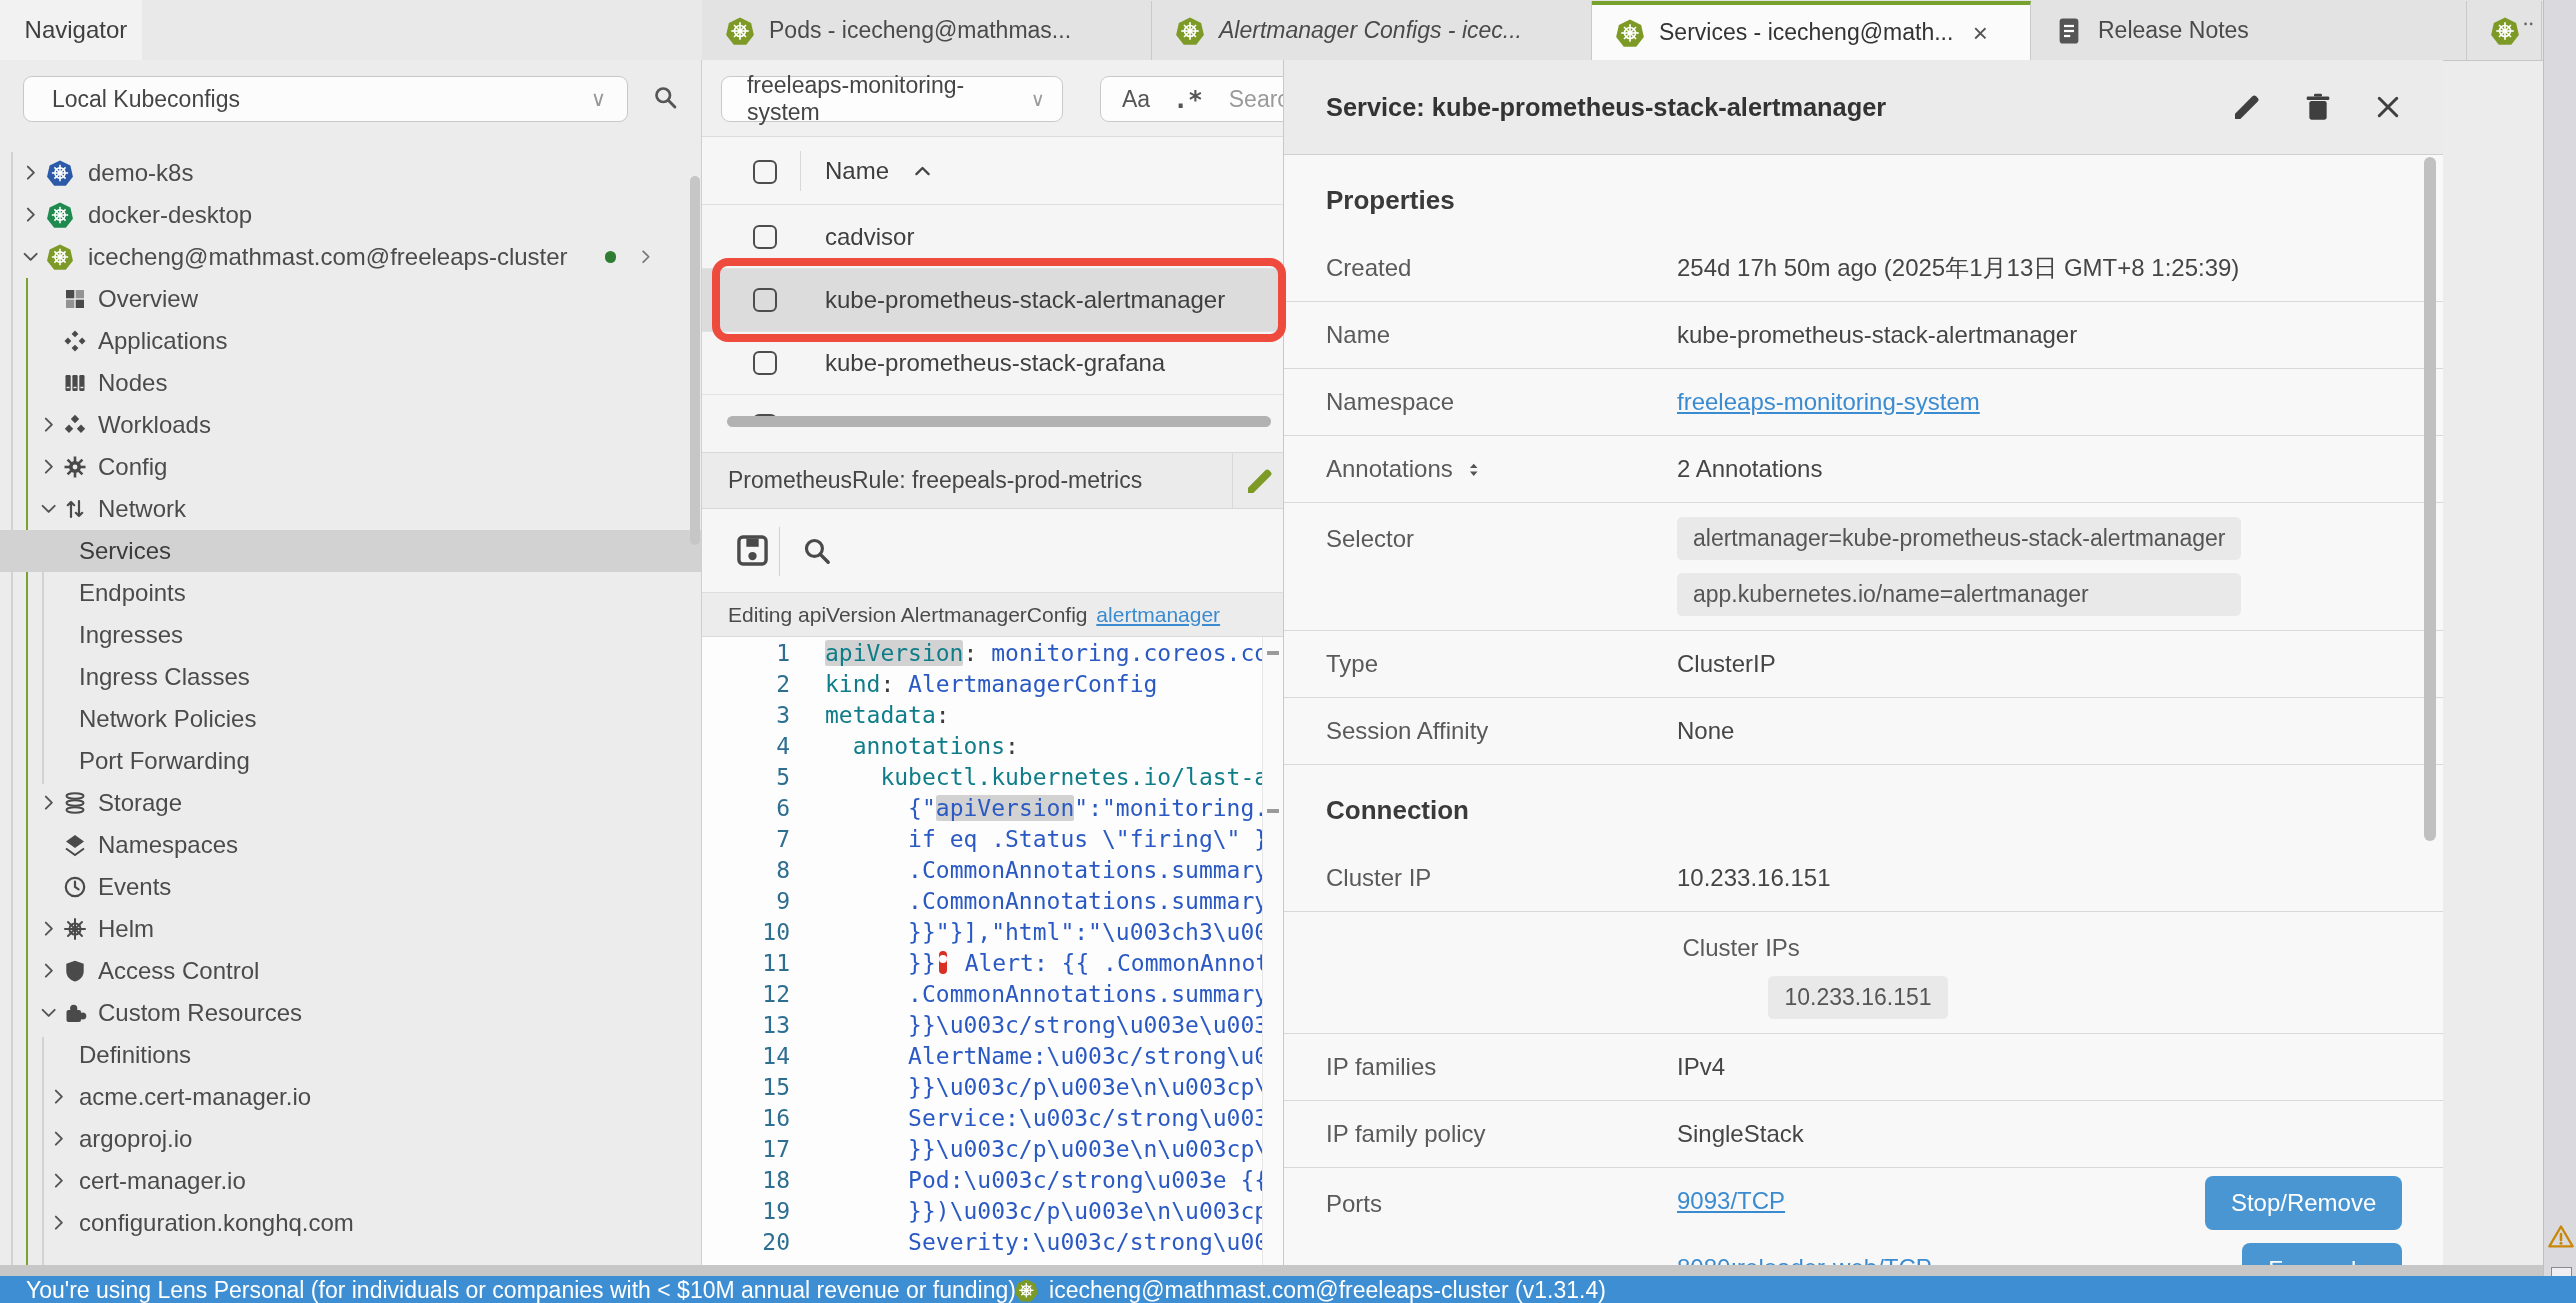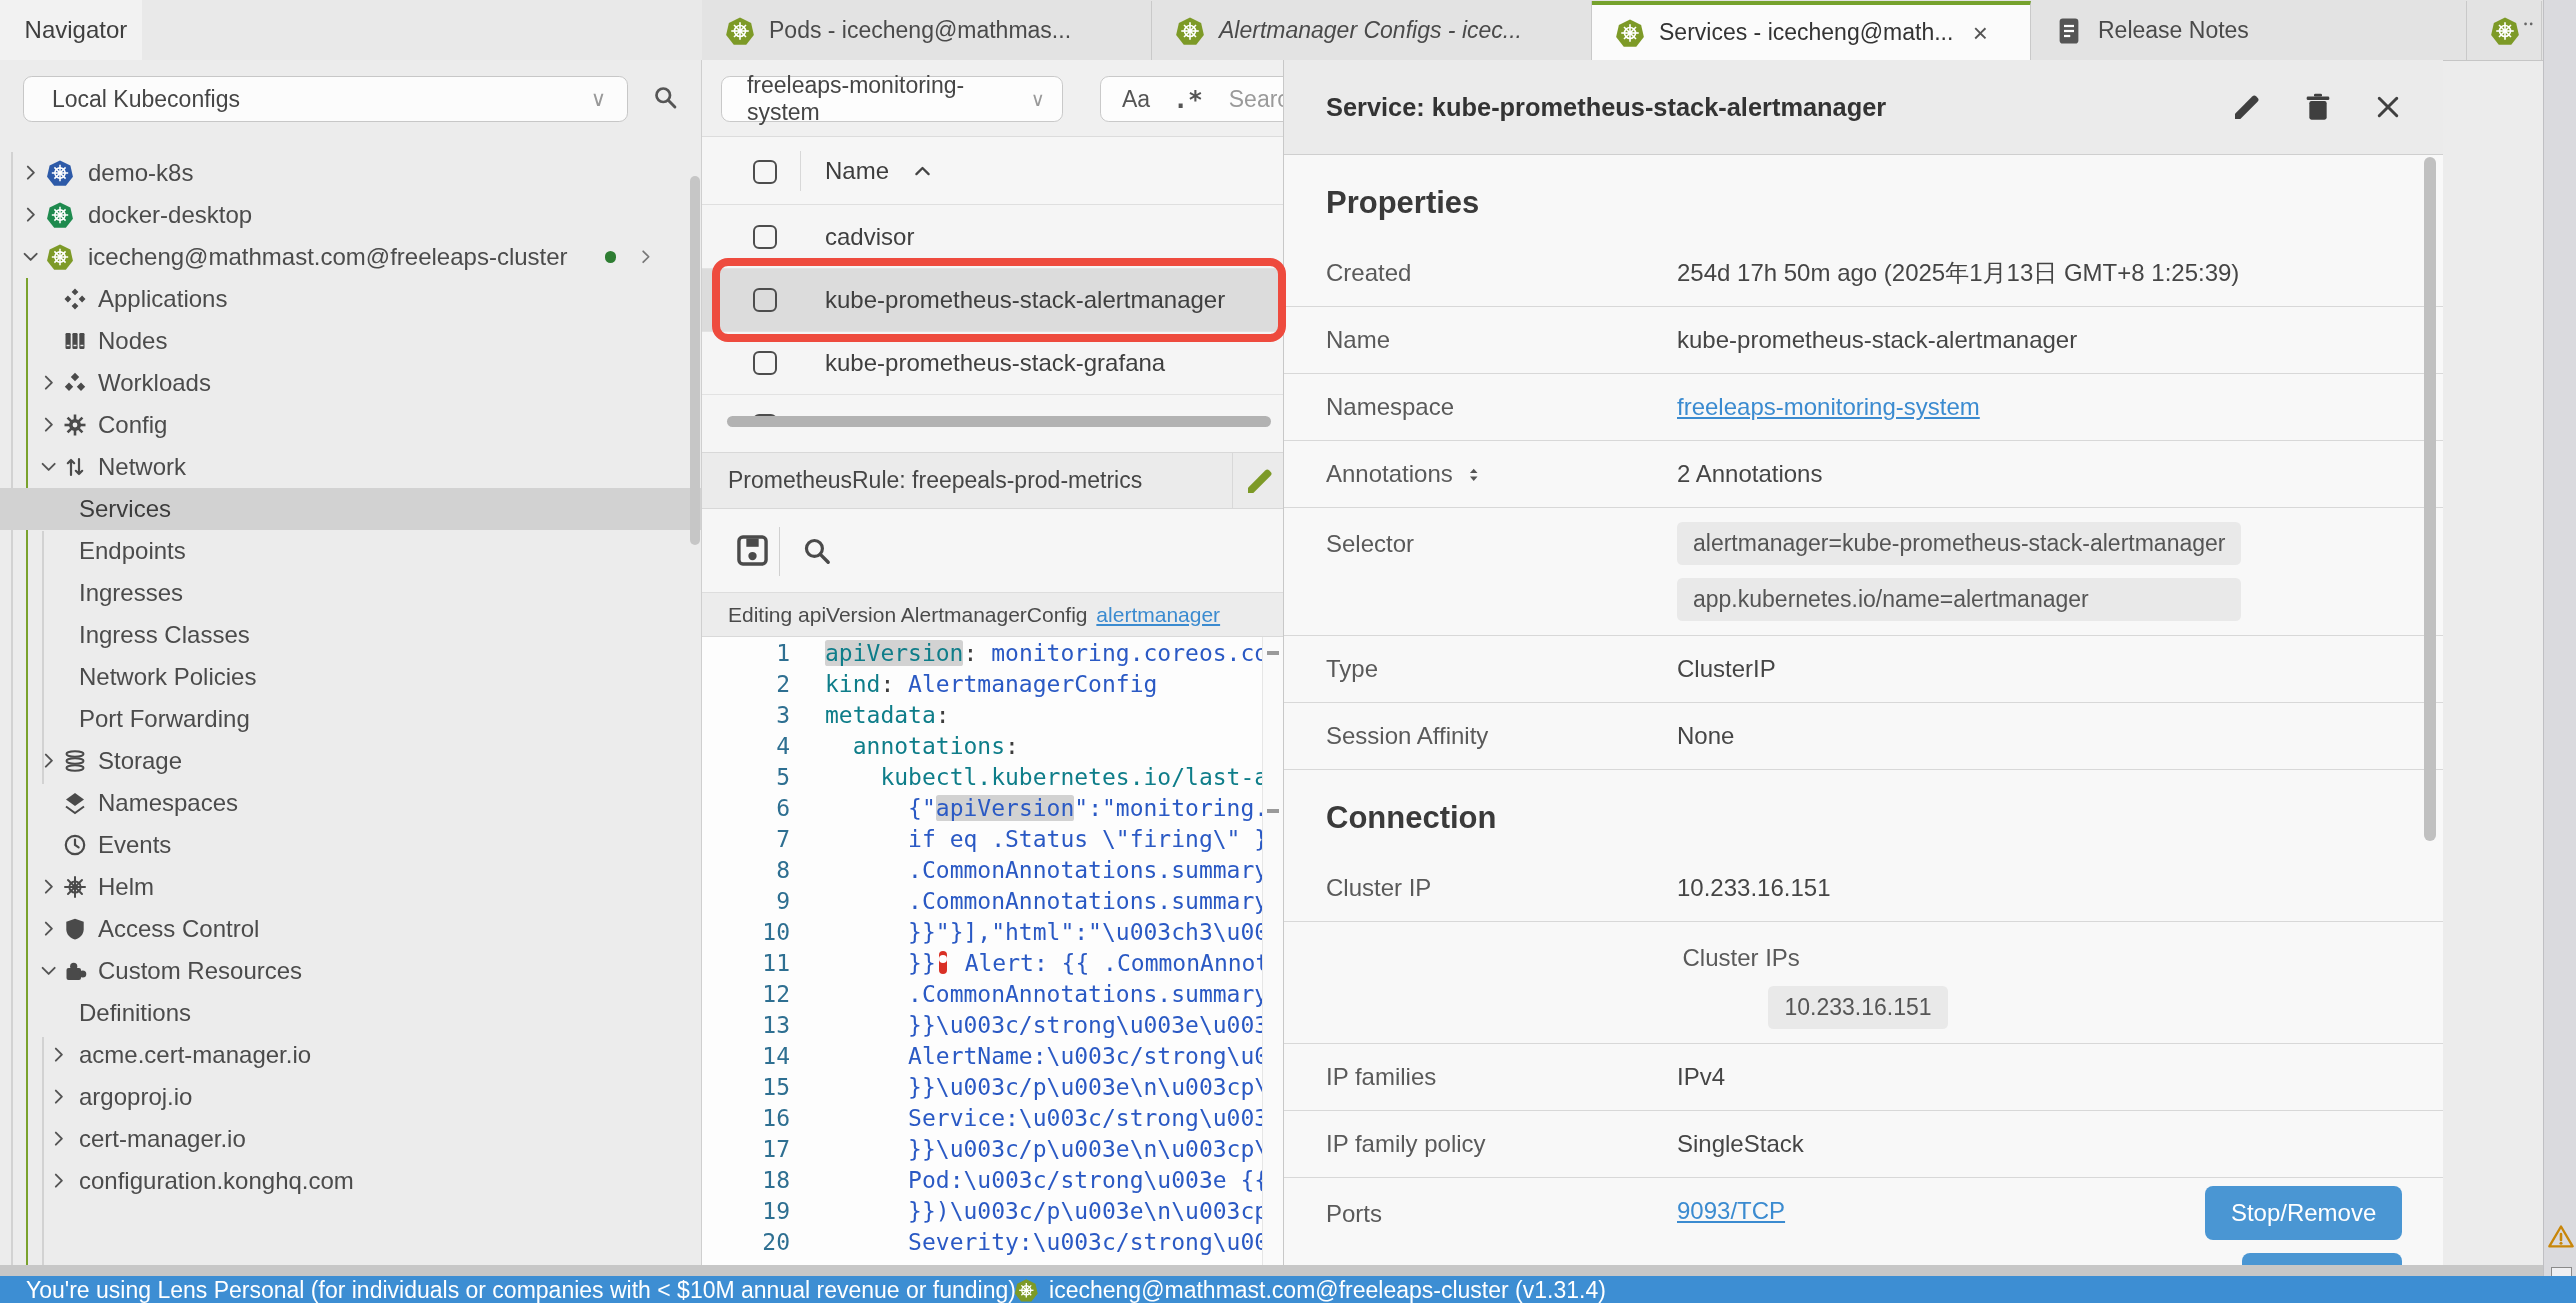--- a/index.html
+++ b/index.html
@@ -72,21 +72,21 @@
   .siren i{display:block;width:8px;height:8px;background:#fff;border-radius:50%;margin:4.4px auto 0;}
   #minimap{position:absolute;left:560px;top:577px;width:21px;height:628px;background:#fafafa;border-left:0.9px solid #e6e6e6;box-sizing:border-box;}
   .mm{position:absolute;left:4.4px;width:11.4px;height:4.4px;background:#9a9a9a;}
   
   #anno{position:absolute;left:712px;top:258px;width:574px;height:84px;border:8px solid #ee4b3e;border-radius:16px;z-index:40;box-sizing:border-box;}
   
   #panel{position:absolute;left:1283px;top:60px;width:1160px;height:1216px;background:#f8f8f8;border-left:0.9px solid #c8c8c8;box-sizing:border-box;overflow:hidden;z-index:20;}
   #panel-head{position:relative;height:95px;background:#ebebeb;border-bottom:0.9px solid #cfcfcf;box-sizing:border-box;display:flex;align-items:center;}
   #panel-title{margin-left:42px;font-size:25.4px;font-weight:bold;color:#333;}
   #panel-actions{position:absolute;right:40px;top:0;height:100%;display:flex;align-items:center;gap:39px;}
-  .sect-title{padding:30px 0 19.3px 42px;font-size:31px;font-weight:bold;color:#3a3a3a;}
+  .sect-title{padding:30px 0 19.3px 42px;font-size:26px;font-weight:bold;color:#3a3a3a;}
   .prow{position:relative;display:flex;min-height:67px;align-items:center;border-bottom:0.9px solid #d8d8d8;margin:0 0 0 0;padding-left:42px;padding-right:53px;box-sizing:border-box;font-size:24px;}
   .prow.noline{border-bottom:none;}
   .prow .plabel{flex:none;width:351px;color:#5a5a5a;display:flex;align-items:center;gap:12.3px;}
   .prow .pval{color:#454545;}
   .prow a{color:#3b8bd0;text-decoration:underline;}
   .badge{display:inline-block;background:#e9e9e9;border-radius:5.3px;padding:8px 16px;color:#555;font-size:23px;}
   .badges{display:flex;flex-direction:column;gap:12.3px;padding:14px 0;}
   .portline{position:relative;height:67px;display:flex;align-items:center;}
   .portbtn{position:absolute;right:-12.3px;top:8px;background:#4a96d3;color:#fff;border:none;border-radius:8px;font-size:24px;font-family:"Liberation Sans",sans-serif;padding:13px 26px;}
   #panel-scroll{position:absolute;right:7px;top:97px;width:12.3px;height:684px;background:#c0c0c0;border-radius:6.1px;}
@@ -282,20 +282,31 @@
               <circle cx="12" cy="12" r="1.4" fill="#fff"></circle>
             </svg>
           </span>
           <span class="lab" style="left:88px">icecheng@mathmast.com@freeleaps-cluster</span>
           <span class="dot" style="position:absolute;left:605px;background:#2e7d32"></span>
           <span class="chev" style="left:637px">
             <svg width="17.5" height="17.5" viewBox="0 0 24 24" xmlns="http://www.w3.org/2000/svg">
               <path d="M8.5 4.5l7.5 7.5-7.5 7.5" fill="none" stroke="#777" stroke-width="2.4" stroke-linecap="round" stroke-linejoin="round"></path>
             </svg>
           </span>
+        </div>
+        <div class="trow">
+          <span class="nicon" style="left:63px">
+            <svg width="24" height="24" viewBox="0 0 24 24" xmlns="http://www.w3.org/2000/svg">
+              <rect x="3" y="3" width="8.3" height="8.3" fill="#4a4a4a"></rect>
+              <rect x="12.7" y="3" width="8.3" height="8.3" fill="#4a4a4a" opacity=".55"></rect>
+              <rect x="3" y="12.7" width="8.3" height="8.3" fill="#4a4a4a" opacity=".55"></rect>
+              <rect x="12.7" y="12.7" width="8.3" height="8.3" fill="#4a4a4a"></rect>
+            </svg>
+          </span>
+          <span class="lab" style="left:98px">Overview</span>
         </div>
         <div class="trow">
           <span class="nicon" style="left:63px">
             <svg width="24" height="24" viewBox="0 0 24 24" xmlns="http://www.w3.org/2000/svg">
               <path fill="#4a4a4a" d="M12 1.5l3.4 3.4L12 8.3 8.6 4.9zM4.9 8.6l3.4 3.4-3.4 3.4-3.4-3.4zM19.1 8.6l3.4 3.4-3.4 3.4-3.4-3.4zM12 15.7l3.4 3.4-3.4 3.4-3.4-3.4z"></path>
             </svg>
           </span>
           <span class="lab" style="left:98px">Applications</span>
         </div>
         <div class="trow">

